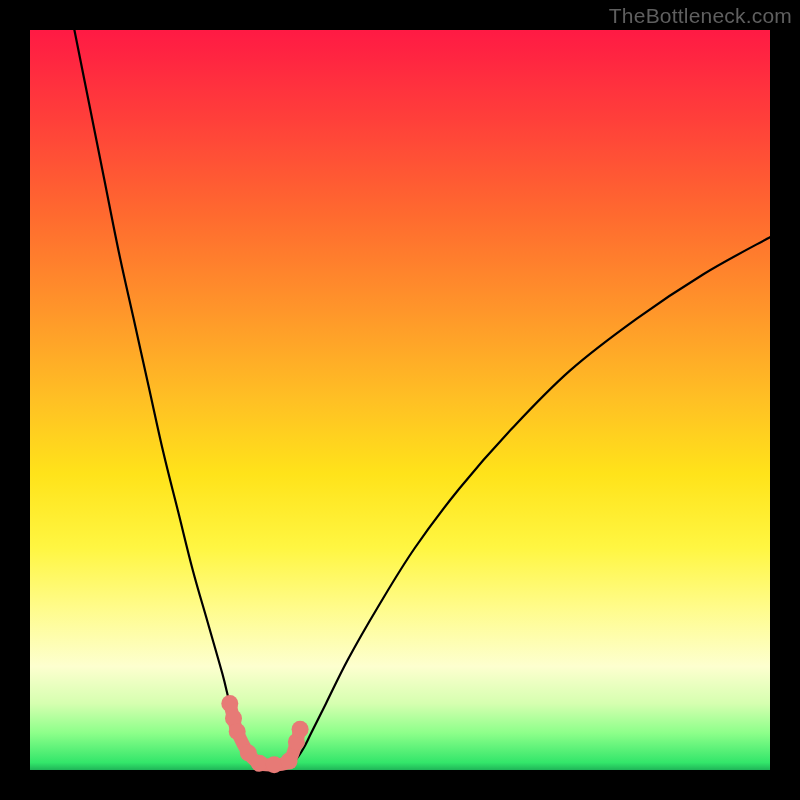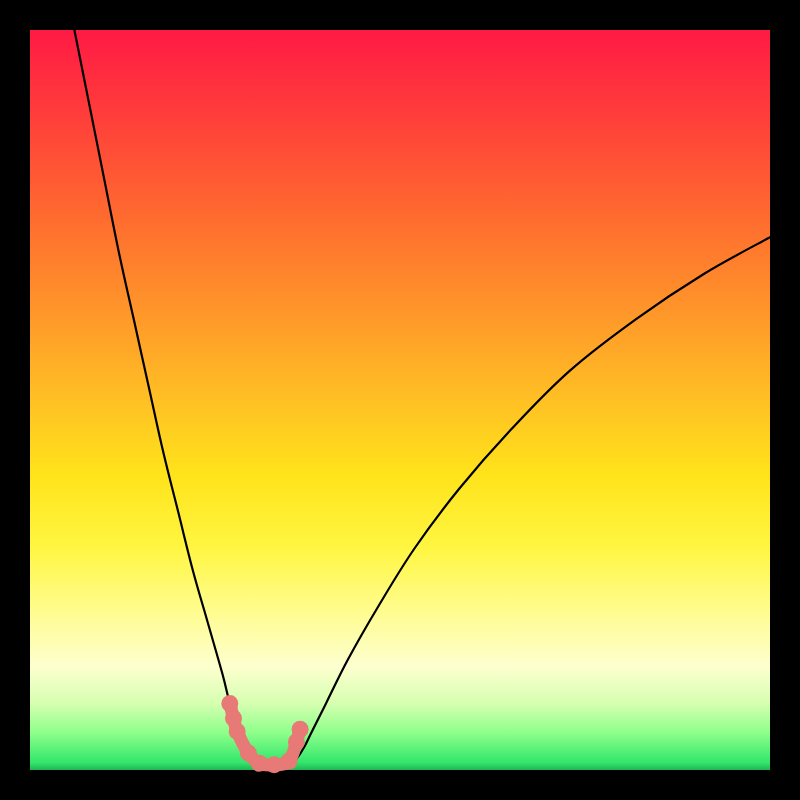--- a/index.html
+++ b/index.html
@@ -72,20 +72,21 @@
     fill: none;
     stroke: #e77a76;
     stroke-width: 13;
     stroke-linecap: round;
   }
 </style>
 </head>
 <body>
 
 <div class="stage">
+  <div class="watermark">TheBottleneck.com</div>
 
   <div class="plot">
     <svg viewBox="0 0 740 740">
       <path id="left-branch" class="curve" d="M 44.4 0 C 47.064 13.32, 53.872 47.36, 59.2 74 C 64.528 100.64, 68.672 121.36, 74 148 C 79.328 174.64, 83.472 196.692, 88.8 222 C 94.128 247.308, 98.272 264.624, 103.60000000000001 288.6 C 108.92800000000001 312.576, 113.072 331.224, 118.4 355.2 C 123.72800000000001 379.176, 127.87199999999999 399.156, 133.2 421.8 C 138.528 444.444, 142.672 459.688, 148 481 C 153.328 502.312, 157.472 520.22, 162.8 540.2 C 168.12800000000001 560.1800000000001, 172.272 573.352, 177.6 592 C 182.928 610.648, 188.404 629.1479999999999, 192.4 643.8 C 196.39600000000002 658.452, 197.136 664.076, 199.8 673.4 C 202.46400000000003 682.7239999999999, 204.53600000000003 688.274, 207.20000000000002 695.6 C 209.864 702.926, 211.936 708.5056000000001, 214.6 714.1 C 217.26399999999998 719.6944, 219.33599999999998 722.9504, 222 726.68 C 224.66400000000002 730.4096, 228.068 733.3548000000001, 229.4 734.82"></path>
       <path id="right-branch" class="curve" d="M 259 734.82 C 260.332 733.7544, 263.736 731.9636, 266.4 728.9 C 269.06399999999996 725.8363999999999, 271.136 722.462, 273.8 717.8 C 276.464 713.1379999999999, 277.204 710.992, 281.2 703 C 285.19599999999997 695.008, 289.34 686.72, 296 673.4 C 302.66 660.0799999999999, 308.876 646.316, 318.2 629 C 327.524 611.684, 335.81199999999995 597.1800000000001, 347.79999999999995 577.2 C 359.78799999999995 557.22, 370.148 539.312, 384.8 518 C 399.452 496.688, 411.884 480.112, 429.2 458.8 C 446.51599999999996 437.488, 461.02 420.912, 481 399.59999999999997 C 500.98 378.28799999999995, 517.5559999999999 360.38, 540.1999999999999 340.4 C 562.8439999999999 320.41999999999996, 582.824 305.916, 606.8 288.6 C 630.776 271.28400000000005, 649.424 258.852, 673.4 244.2 C 697.376 229.548, 728.012 213.86000000000004, 740 207.20000000000005"></path>
       <path id="marker-path" class="marker-line" d="M 199.8 673.4 C 200.466 676.064, 202.16800000000003 683.1384, 203.50000000000003 688.2 C 204.83200000000002 693.2616, 204.53600000000003 695.2596, 207.20000000000002 701.52 C 209.864 707.7804, 214.30399999999997 717.2524, 218.29999999999998 722.98 C 222.296 728.7076000000001, 224.738 731.2088, 229.4 733.34 C 234.062 735.4712000000001, 238.872 735.2196, 244.20000000000002 734.82 C 249.52800000000002 734.4204000000001, 255.00400000000002 735.2492, 259 731.12 C 262.996 726.9908, 264.402 717.6076, 266.4 711.88 C 268.39799999999997 706.1524, 269.43399999999997 701.5644, 270.09999999999997 699.3"></path>
       <g id="marker-dots">
           <circle cx="199.8" cy="673.4" r="8.5" class="marker"></circle>
           <circle cx="203.50000000000003" cy="688.2" r="8.5" class="marker"></circle>
           <circle cx="207.20000000000002" cy="701.52" r="8.5" class="marker"></circle>

